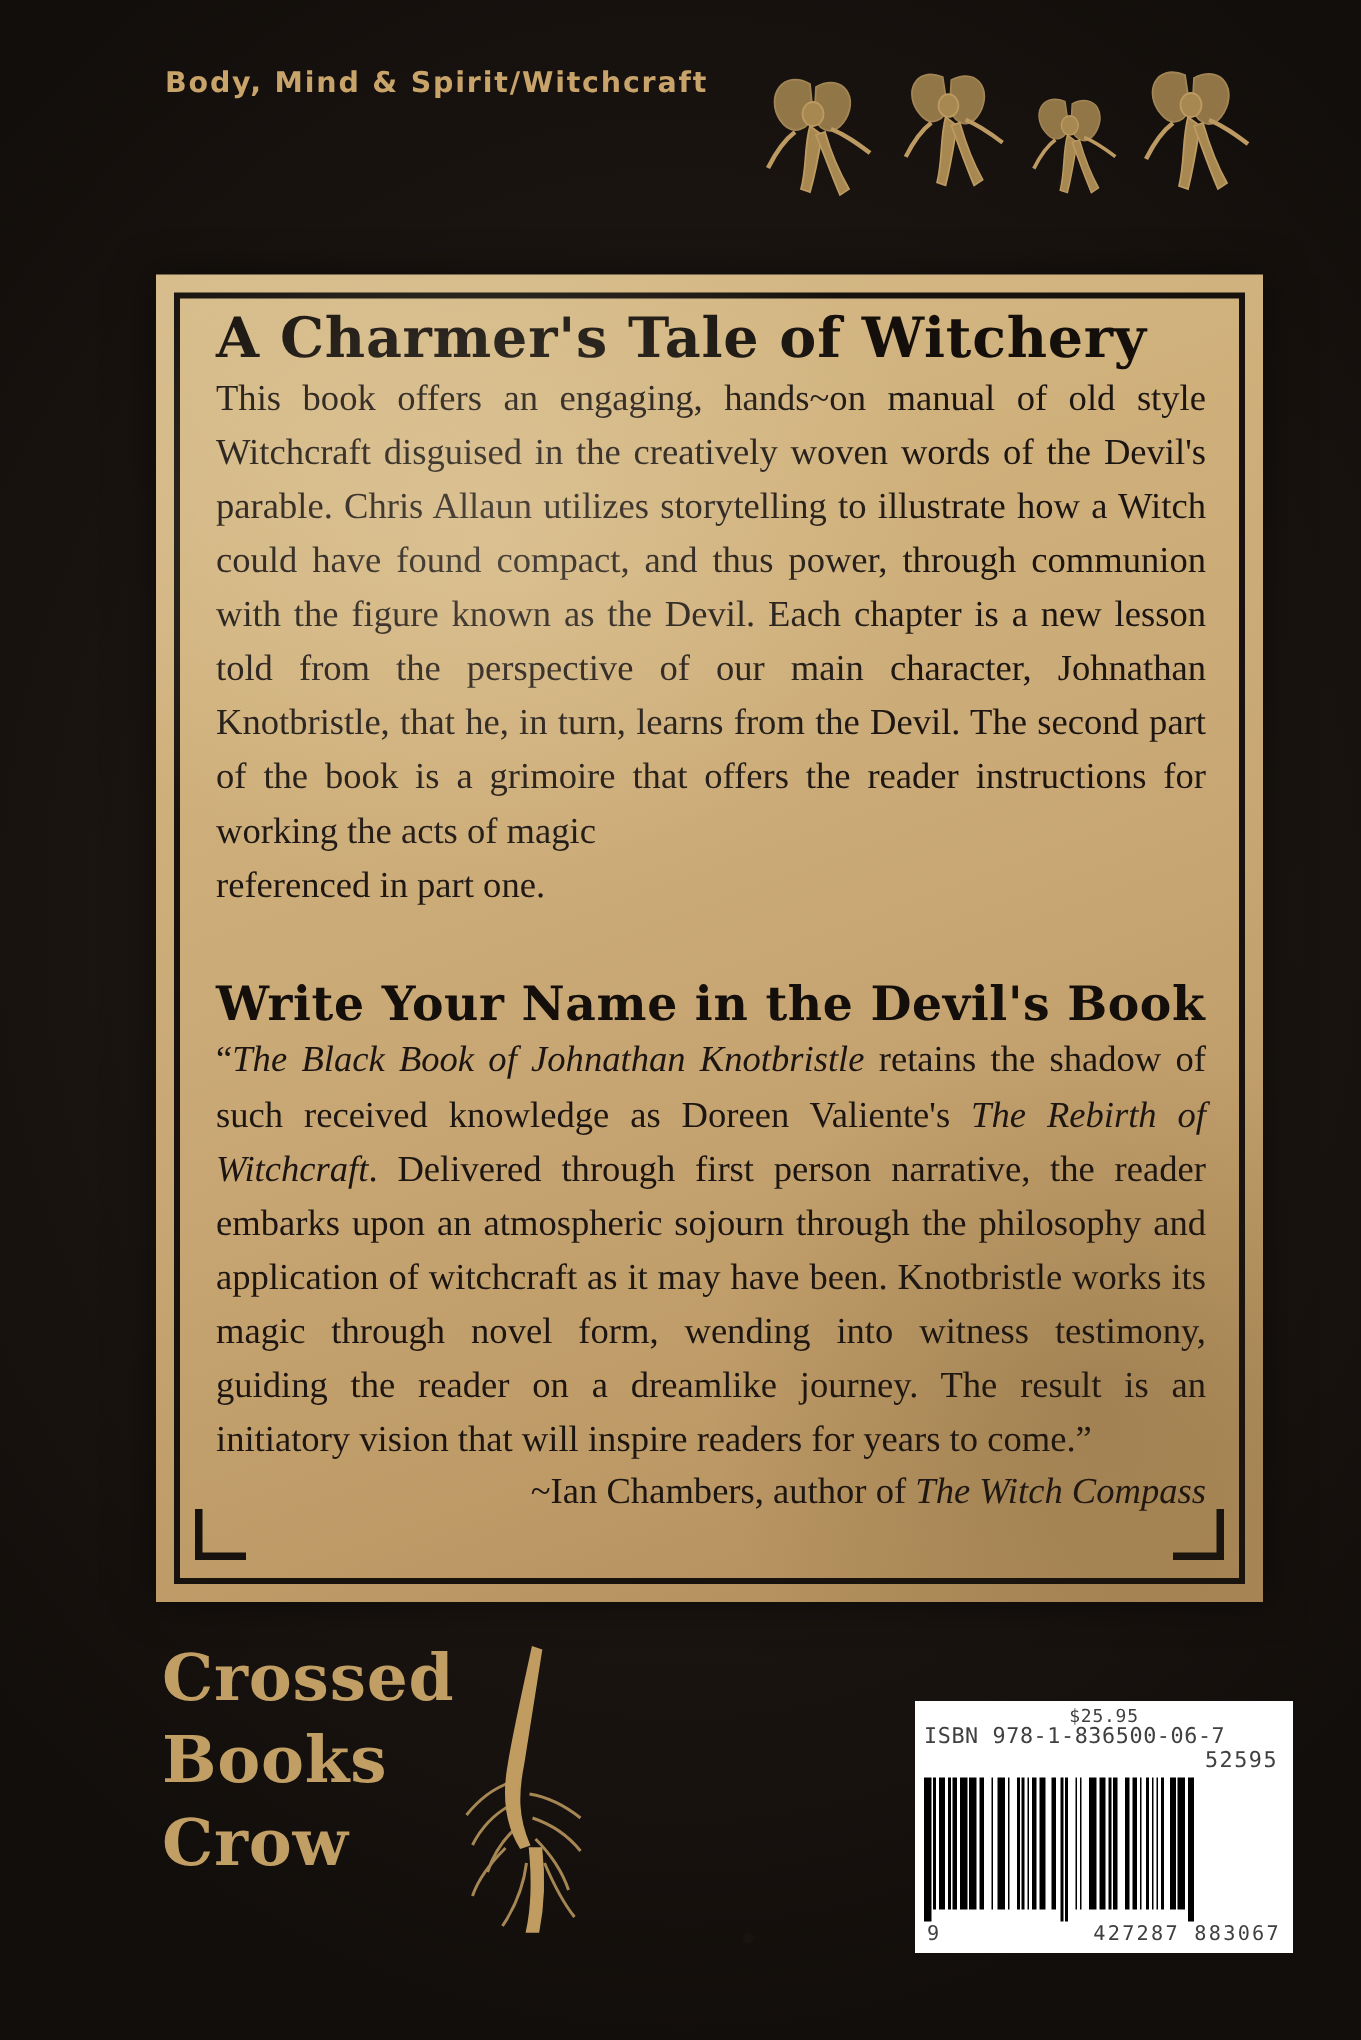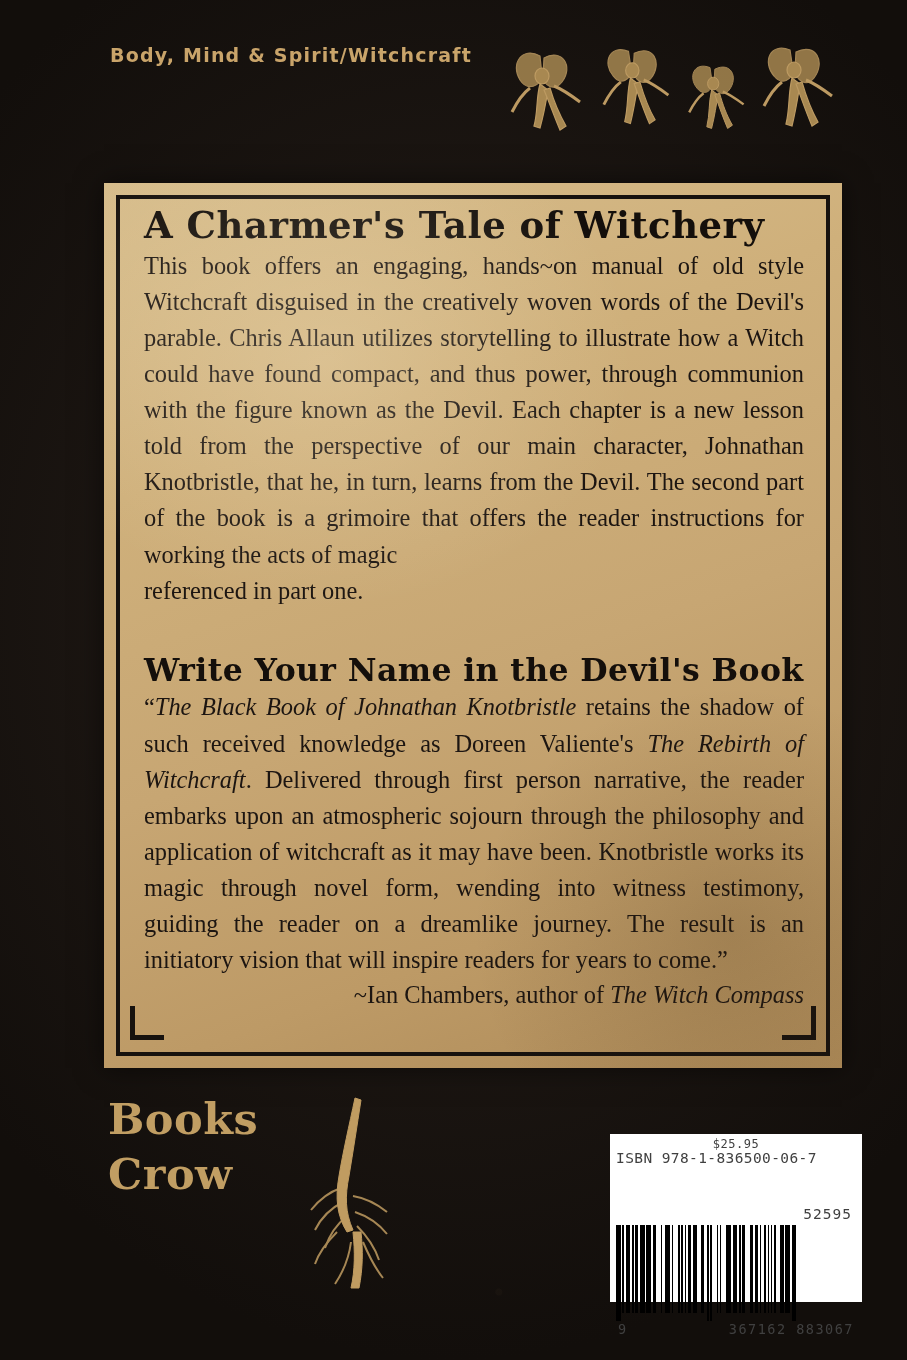--- a/index.html
+++ b/index.html
@@ -199,21 +199,20 @@
     letter-spacing: 0.4px;
     white-space: nowrap;
     line-height: 16px;
   }
   #ean-sub {
     text-align: right;
     font-size: 14.5px;
     letter-spacing: 1px;
     line-height: 16px;
     padding-right: 4px;
-    margin-top: 40px;
   }
   #bars {
     margin-top: 3px;
     height: 96px;
     display: flex;
     align-items: flex-start;
     gap: 0;
   }
   #bars .bar { background: #000; }
   #digits {
@@ -296,20 +295,21 @@
         <h2 class="blurb-title">Write Your Name in the Devil's Book</h2>
         <p class="body-copy"><span>“</span><em>The Black Book of Johnathan Knotbristle</em><span> retains the shadow of such received knowledge as Doreen Valiente's </span><em>The Rebirth of Witchcraft</em><span>. Delivered through first person narrative, the reader embarks upon an atmospheric sojourn through the philosophy and application of witchcraft as it may have been. Knotbristle works its magic through novel form, wending into witness testimony, guiding the reader on a dreamlike journey. The result is an initiatory vision that will inspire readers for years to come.”</span></p>
         <p class="attribution"><span>~Ian Chambers, author of </span><em>The Witch Compass</em></p>
       </div>
 
     </div>
   </div>
 
   <div id="publisher">
     <div id="publisher-name">
+      <div>Crossed</div>
       <div>Books</div>
       <div>Crow</div>
     </div>
     <svg id="feather" width="140" height="200" viewBox="0 0 140 200">
       <g fill="#c09c61" stroke="#c09c61">
         <path d="M62 6 C56 34, 50 60, 46 84 C42 106, 44 124, 54 140 L60 138 C52 120, 52 104, 56 84 C60 60, 64 34, 68 8 Z"></path>
         <path d="M60 140 C62 160, 62 178, 58 196 L66 196 C70 176, 70 158, 68 140 Z"></path>
         <g stroke-width="2" fill="none" opacity="0.85">
           <path d="M48 96 C36 100, 26 108, 18 118"></path>
           <path d="M50 110 C38 116, 28 126, 22 138"></path>
@@ -399,17 +399,17 @@
         <div class="bar" style="width: 4.8px; height: 88px; background: transparent;"></div>
         <div class="bar" style="width: 3.2px; height: 88px; background: rgb(0, 0, 0);"></div>
         <div class="bar" style="width: 1.6px; height: 88px; background: transparent;"></div>
         <div class="bar" style="width: 4.8px; height: 88px; background: rgb(0, 0, 0);"></div>
         <div class="bar" style="width: 1.6px; height: 96px; background: transparent;"></div>
         <div class="bar" style="width: 4.8px; height: 96px; background: rgb(0, 0, 0);"></div>
         <div class="bar" style="width: 1.6px; height: 96px; background: transparent;"></div>
       </div>
     <div id="digits">
       <span>9</span>
-      <span>367162 883067</span>
+      <span>427287 883067</span>
     </div>
   </div>
 
 </div>
 
 </body></html>

